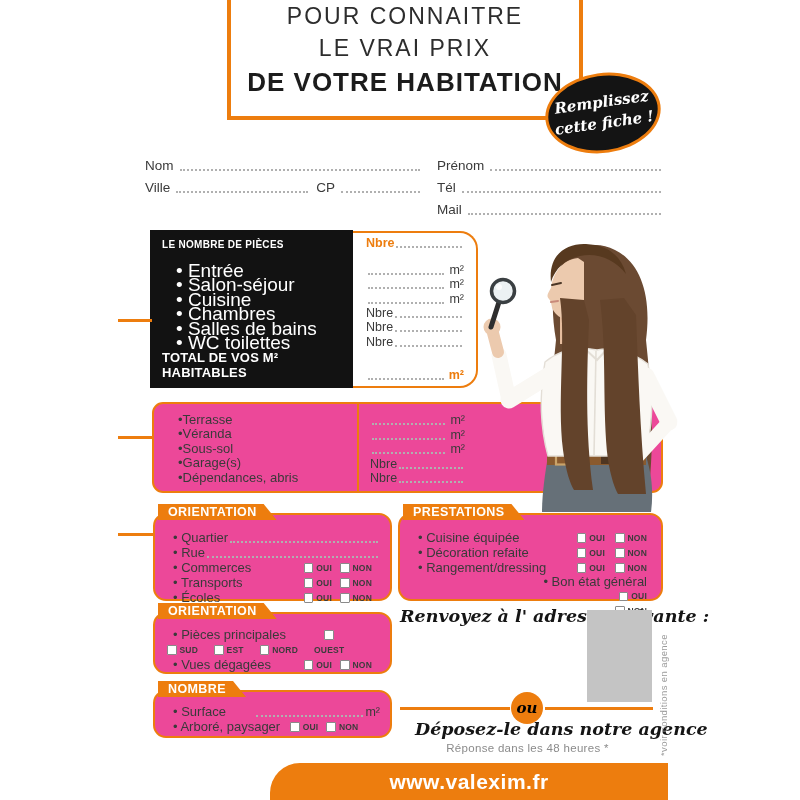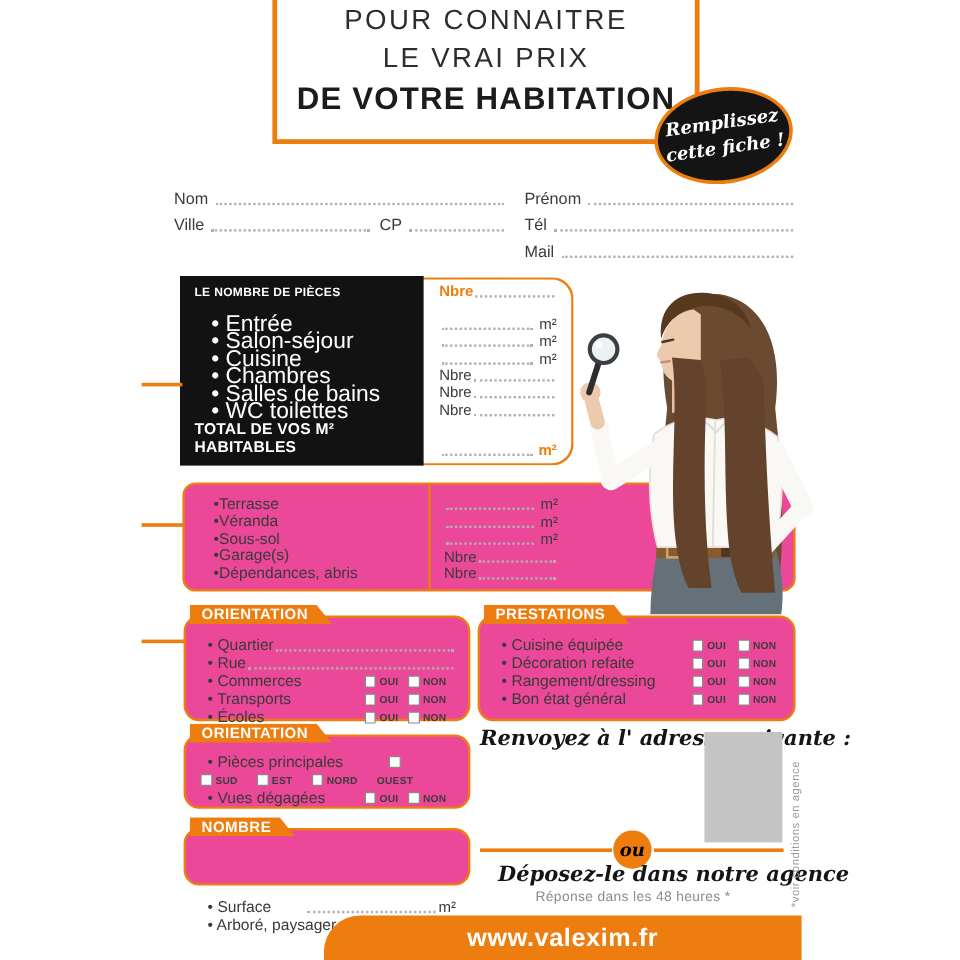--- a/index.html
+++ b/index.html
@@ -291,21 +291,21 @@
             <span class="cb"></span>
             <span class="cblbl">NON</span>
           </span>
       </div>
     </div>
   </div>
   <div class="abs banner" style="left:158px; top:603px;">ORIENTATION</div>
 
   <div class="abs obox" style="left:153px; top:690px; width:239px; height:48px; border-radius:13px;">
     <div class="abs" style="left:18px; top:12px; right:10px;">
-      <div class="o-item" style="height:15px;margin-top:44px;">
+      <div class="o-item" style="height:15px;">
           <span class="bullet">Surface</span>
         <span class="dots" style="margin-left:30px;"></span>
           <span style="font-size:12.5px;">m²</span>
         </div>
       <div class="o-item" style="height:15px;">
           <span class="bullet">Arboré, paysager</span>
         <span style="margin-left:10px;" class="cbgrp">
             <span class="cb"></span>
             <span class="cblbl">OUI</span>
           </span>
@@ -346,21 +346,21 @@
           <span class="bullet">Rangement/dressing</span>
         <span style="margin-left:auto;" class="cbgrp">
             <span class="cb"></span>
             <span class="cblbl">OUI</span>
           </span>
         <span class="cbgrp" style="margin-left:10px;">
             <span class="cb"></span>
             <span class="cblbl">NON</span>
           </span>
       </div>
-      <div class="o-item" style="height:15px;">
+      <div class="o-item" style="height:15px;flex-direction:column;">
           <span class="bullet">Bon état général</span>
         <span style="margin-left:auto;" class="cbgrp">
             <span class="cb"></span>
             <span class="cblbl">OUI</span>
           </span>
         <span class="cbgrp" style="margin-left:10px;">
             <span class="cb"></span>
             <span class="cblbl">NON</span>
           </span>
       </div>

